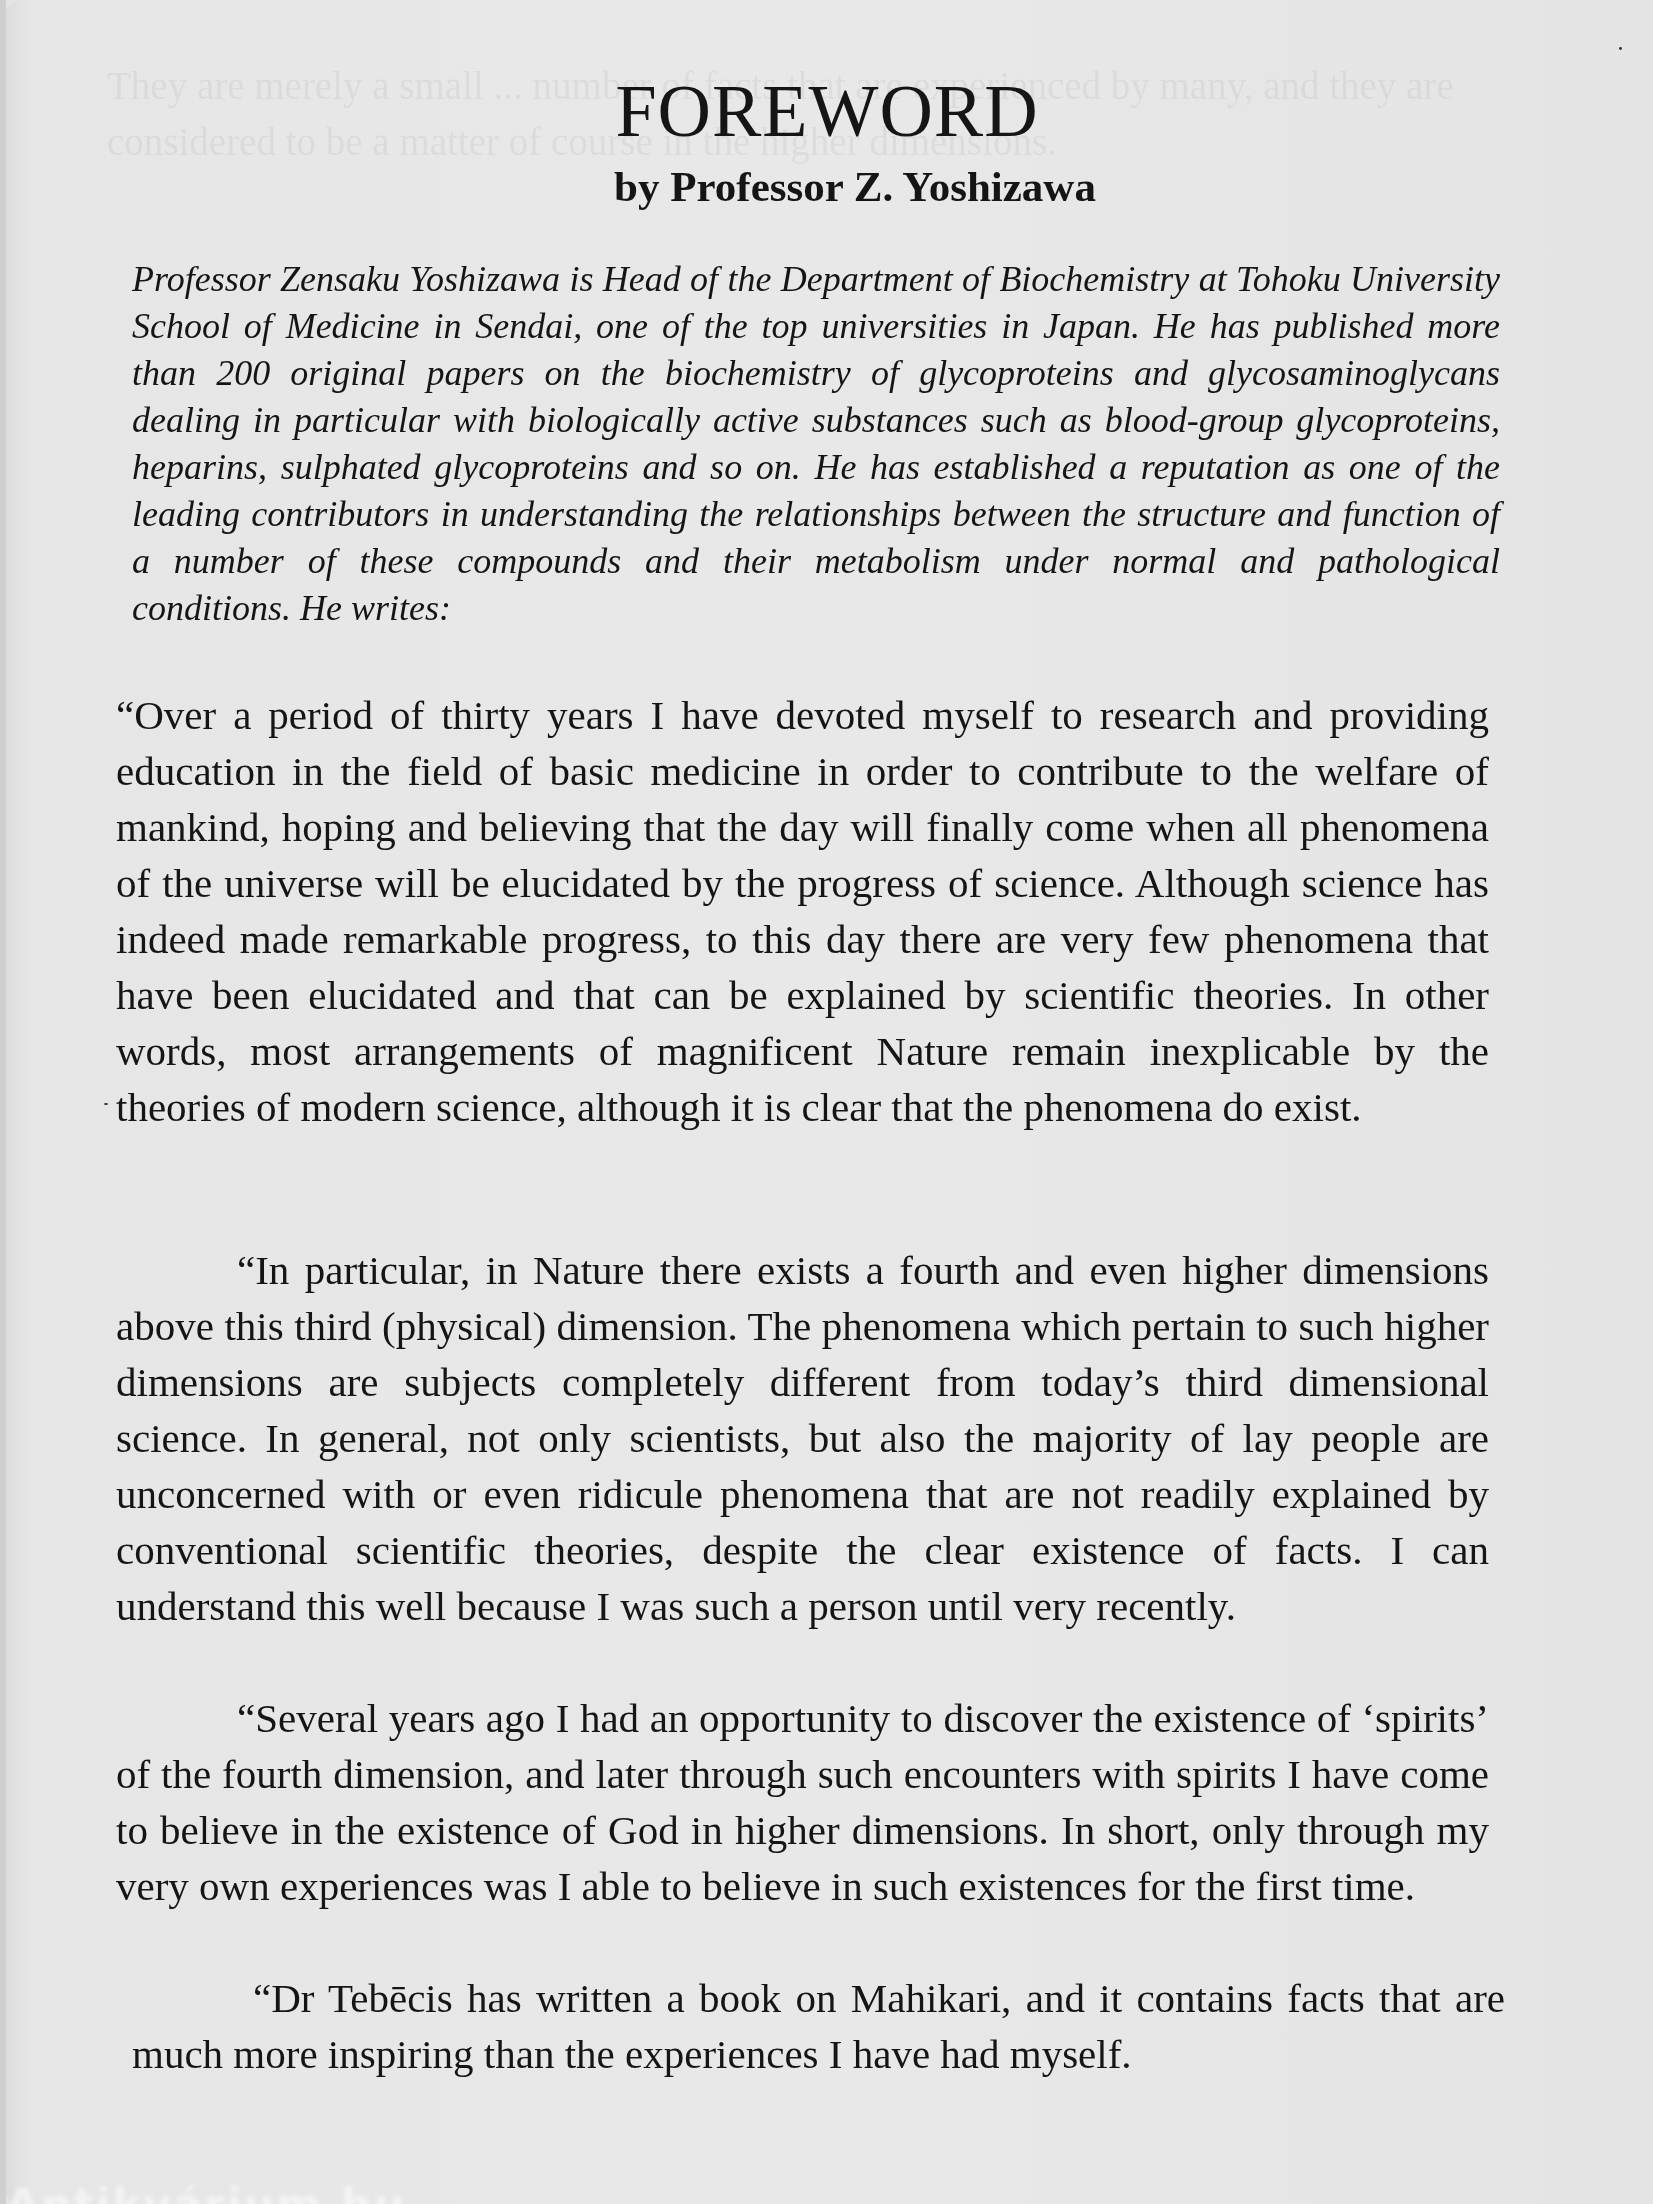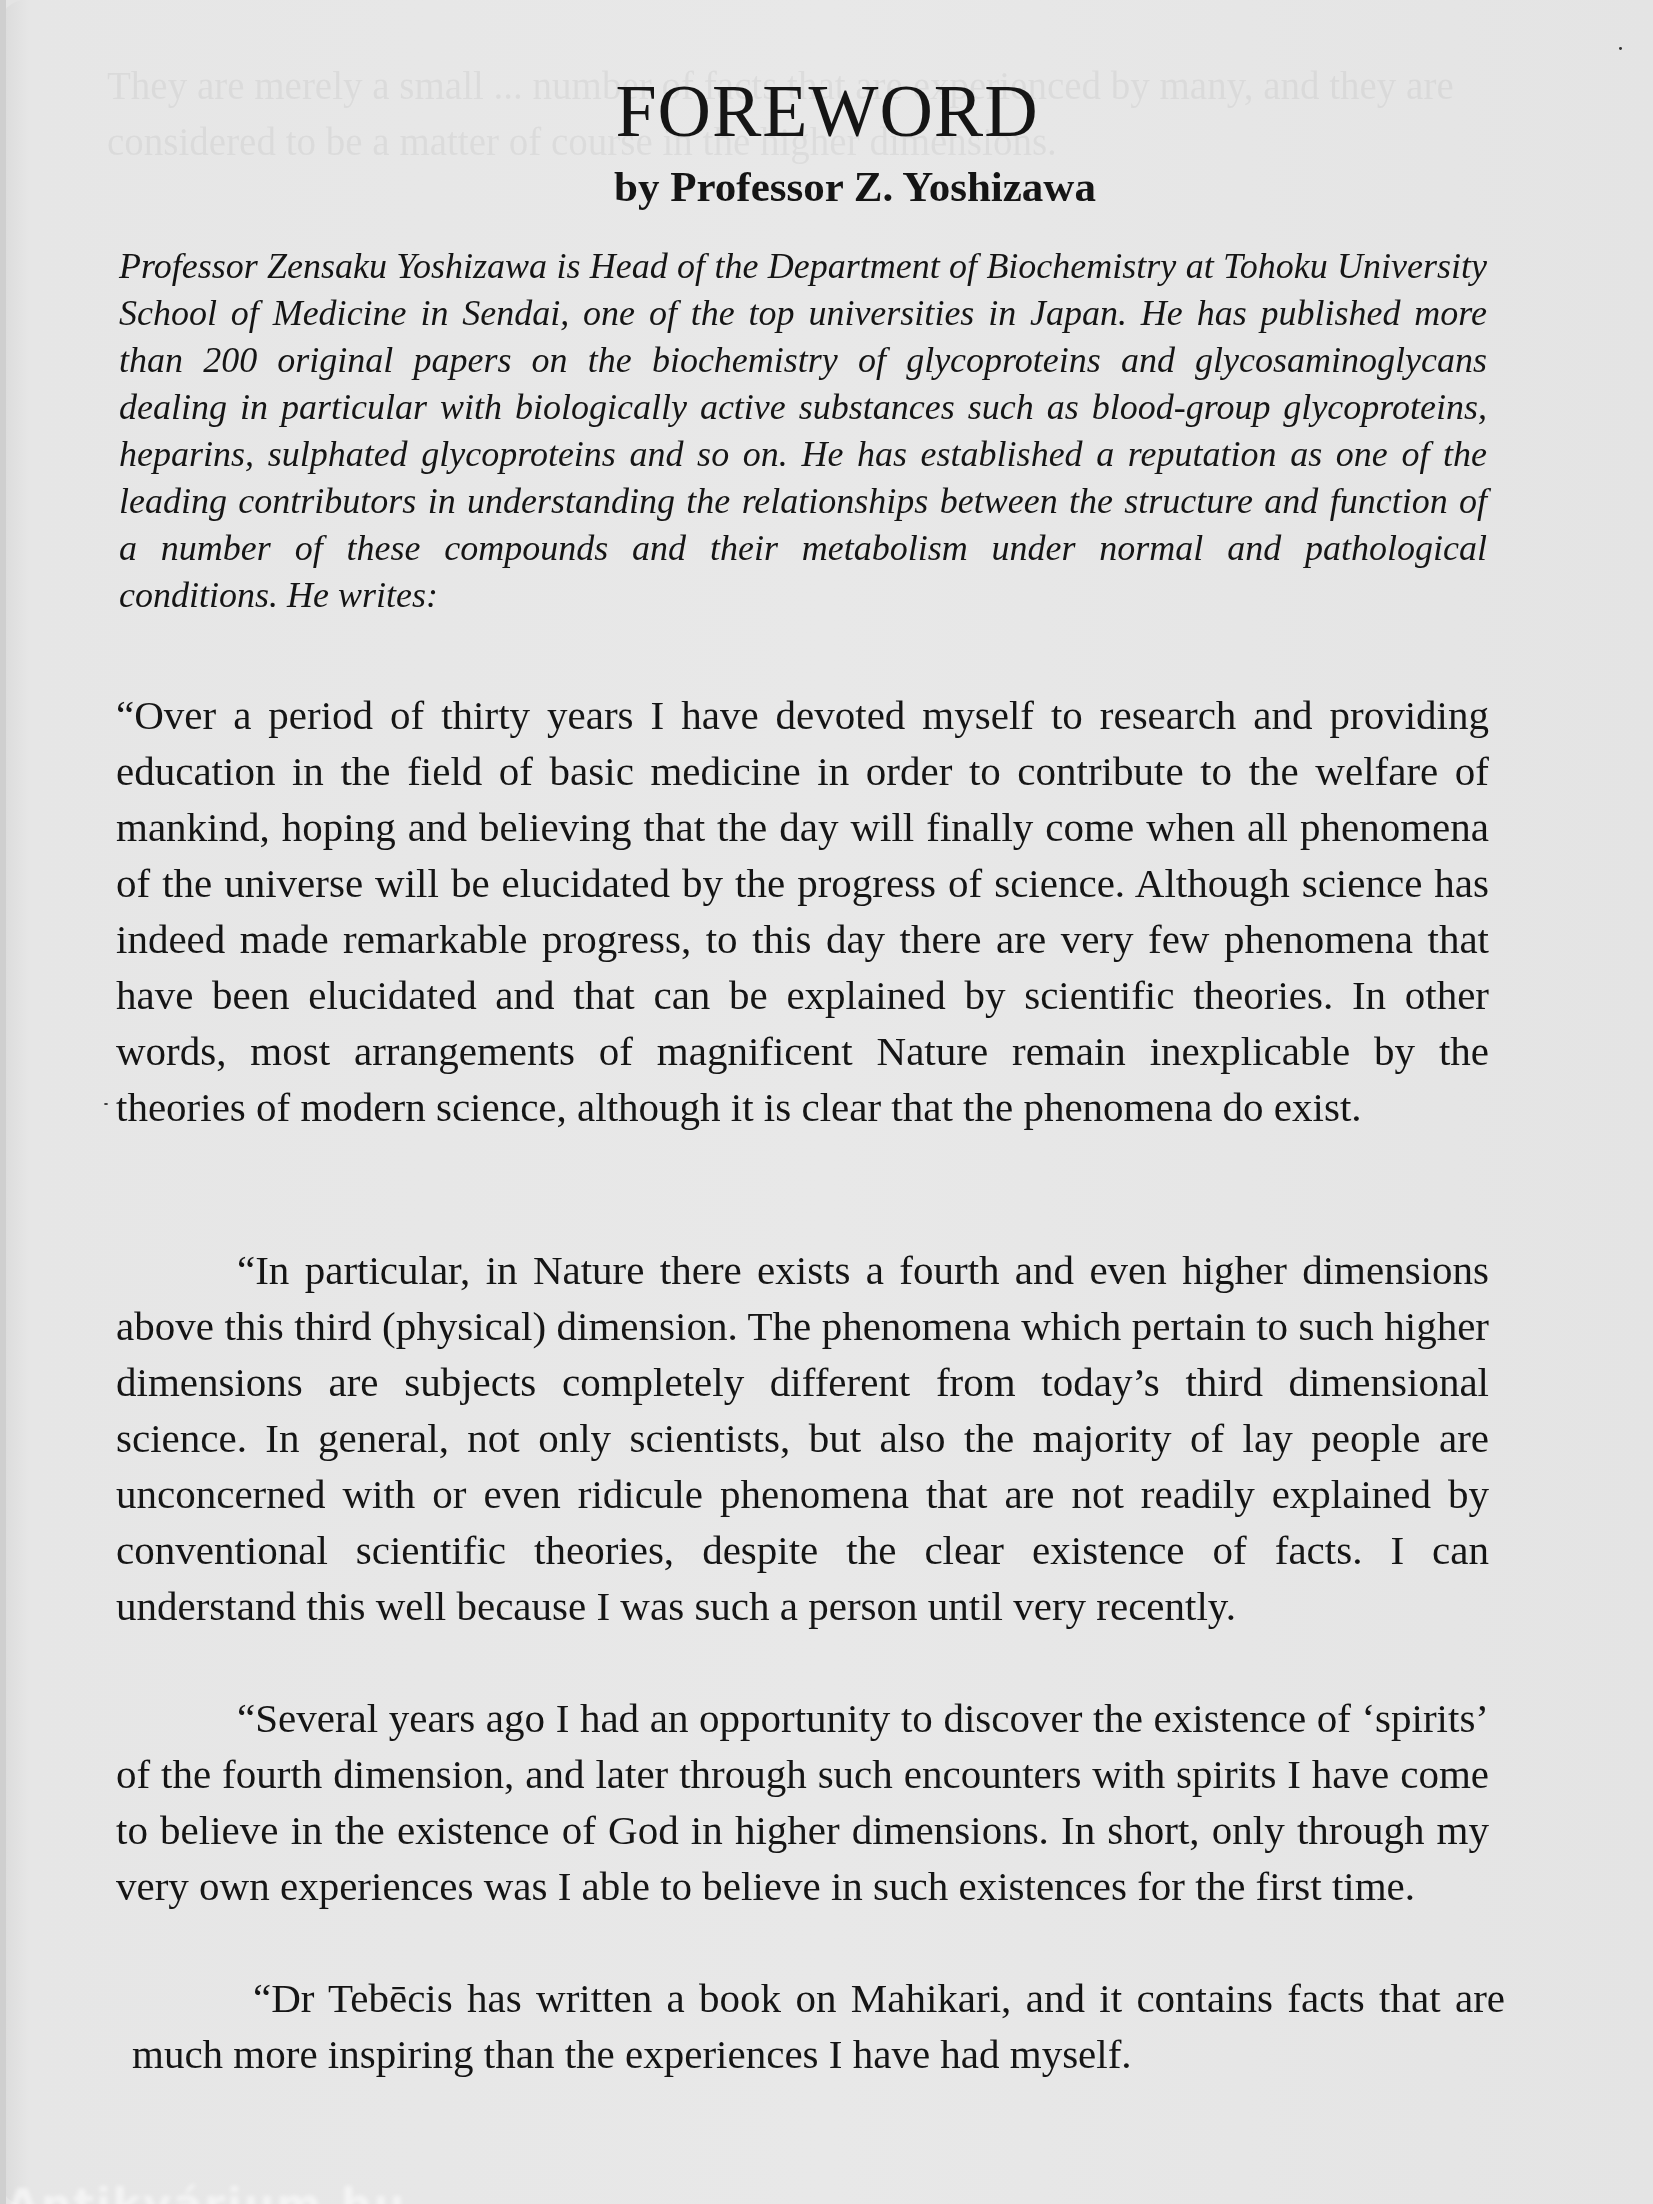--- a/index.html
+++ b/index.html
@@ -60,21 +60,21 @@
       padding-left: 28px;
     }
     .intro {
       position: absolute;
       left: 116px; top: 240px;
       width: 1368px;
       font-style: italic;
       font-size: 36px;
       line-height: 47px;
       text-align: justify;
-      margin: 3px;
+      margin: 16px;
     }
     .quote {
       position: absolute;
       left: 116px;
       width: 1373px;
       font-size: 41px;
       line-height: 56px;
       text-align: justify;
       margin: 0;
     }

